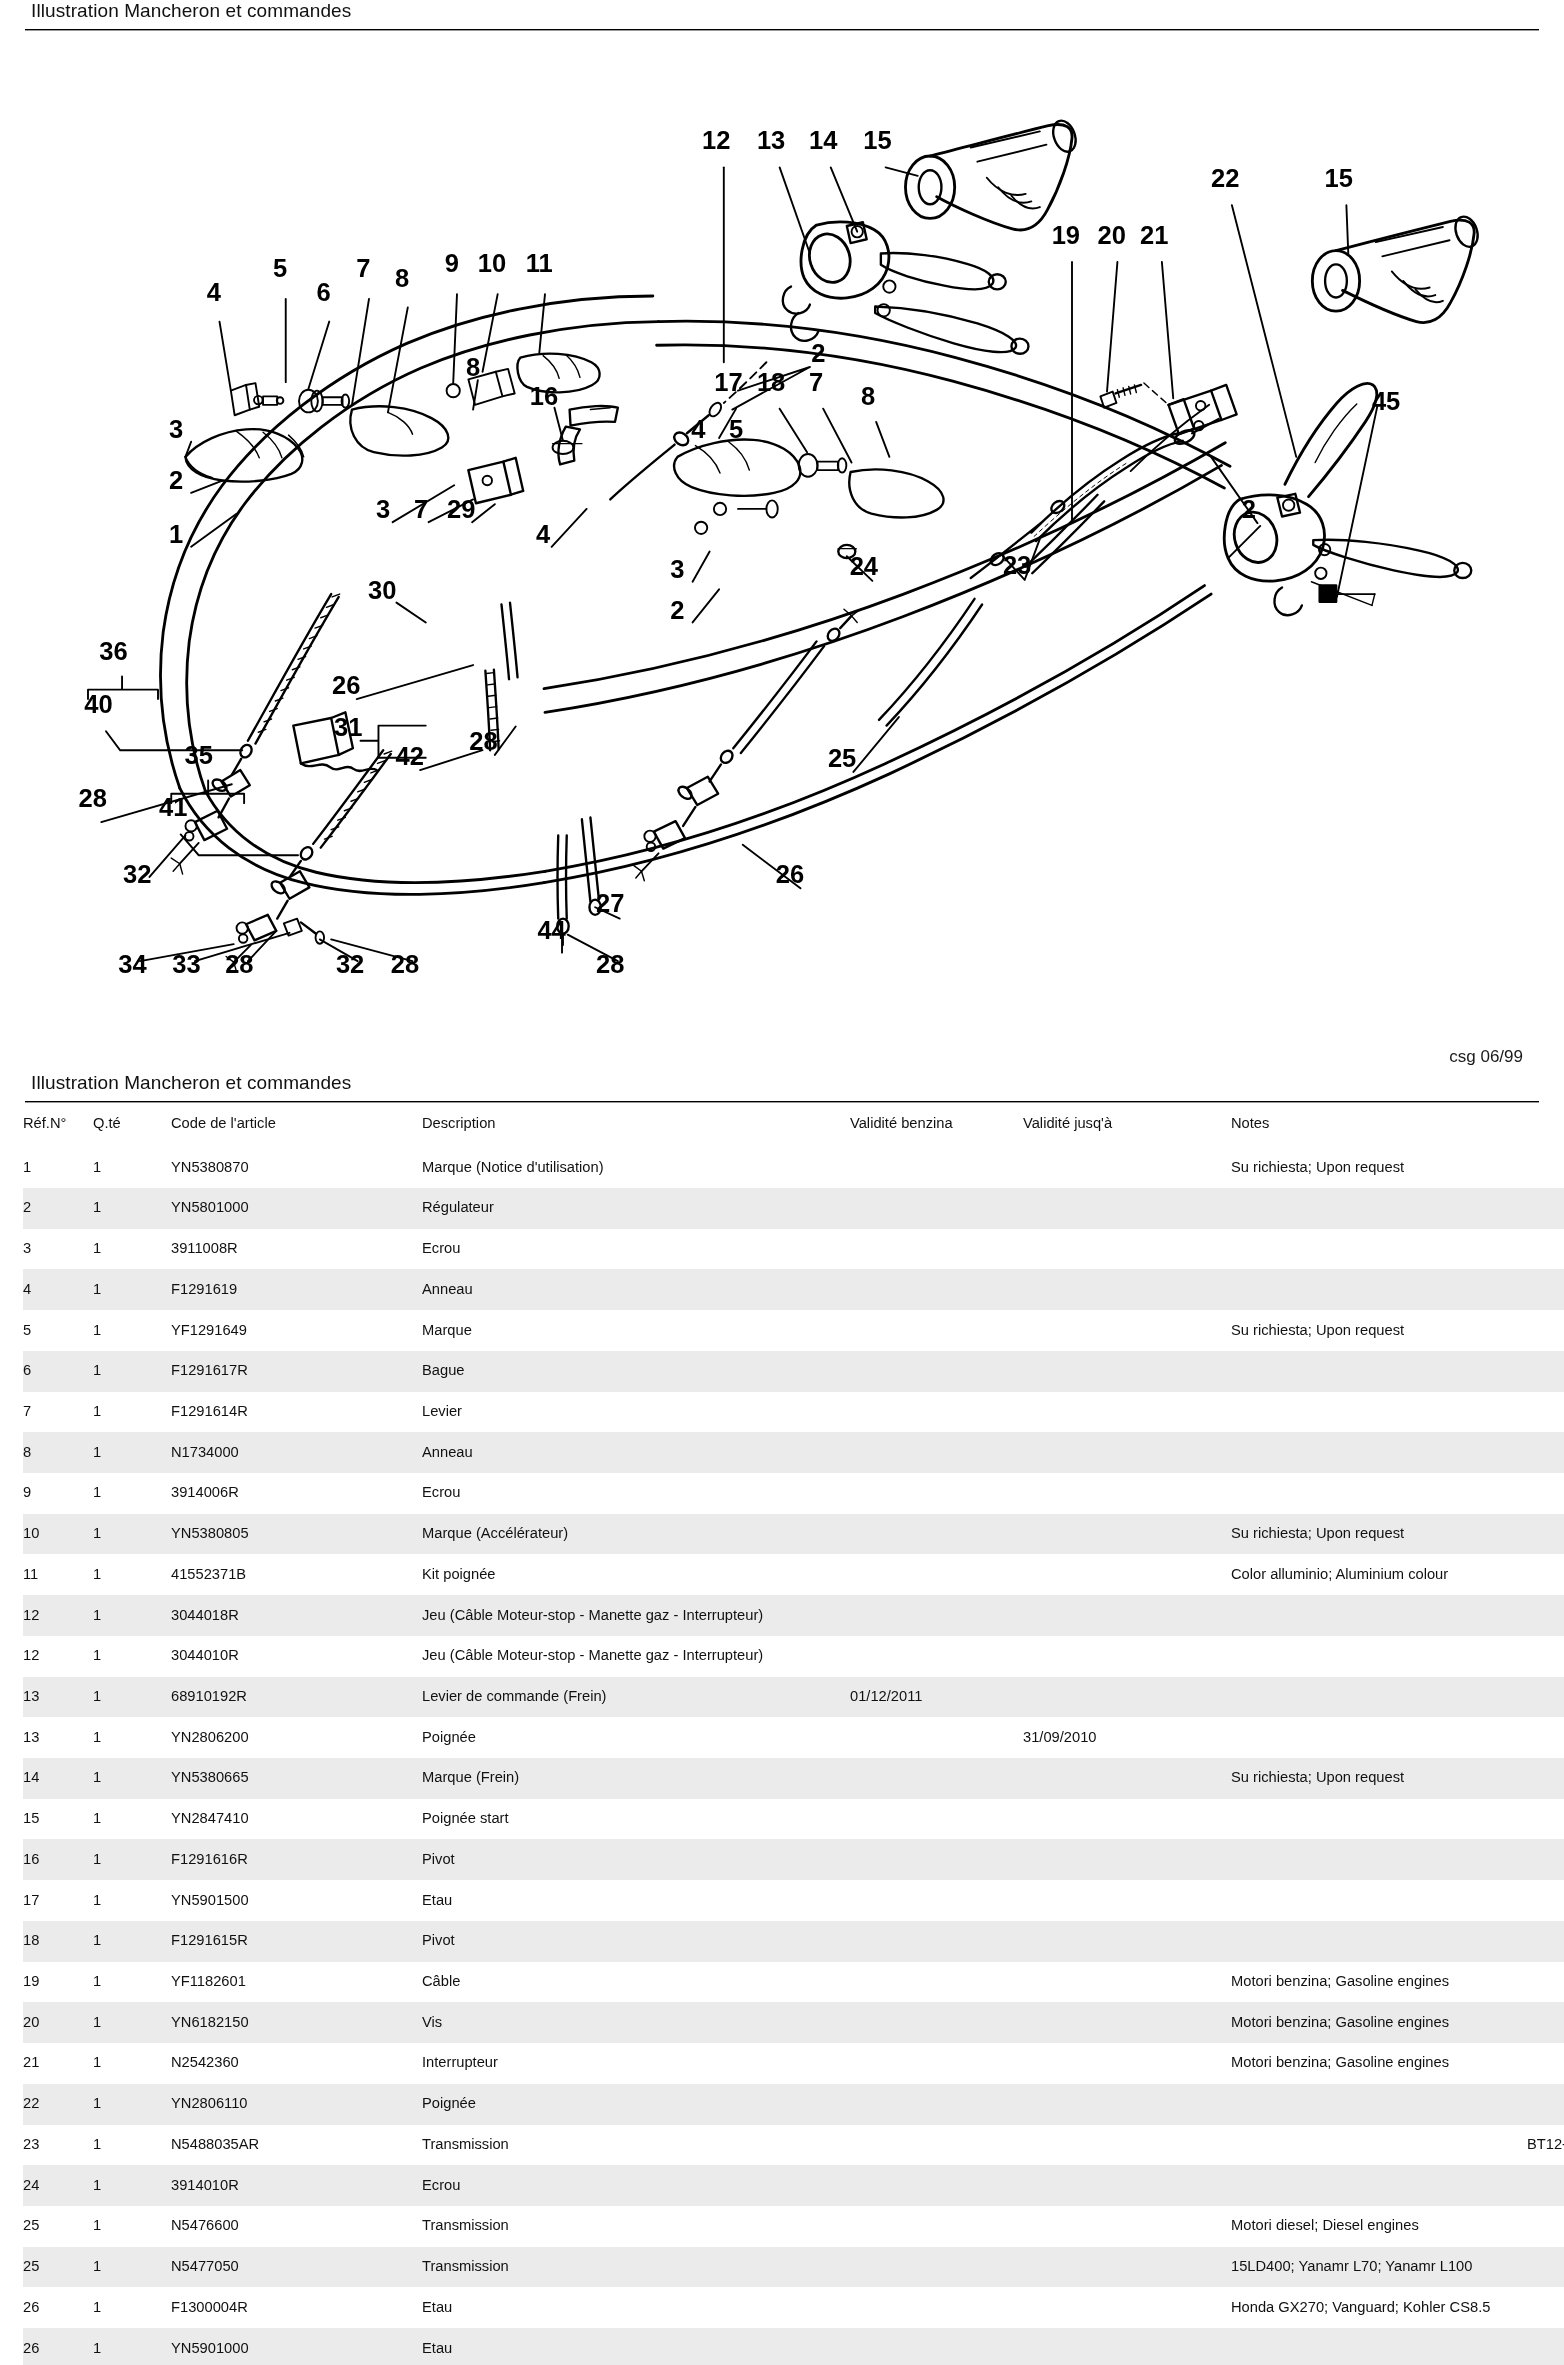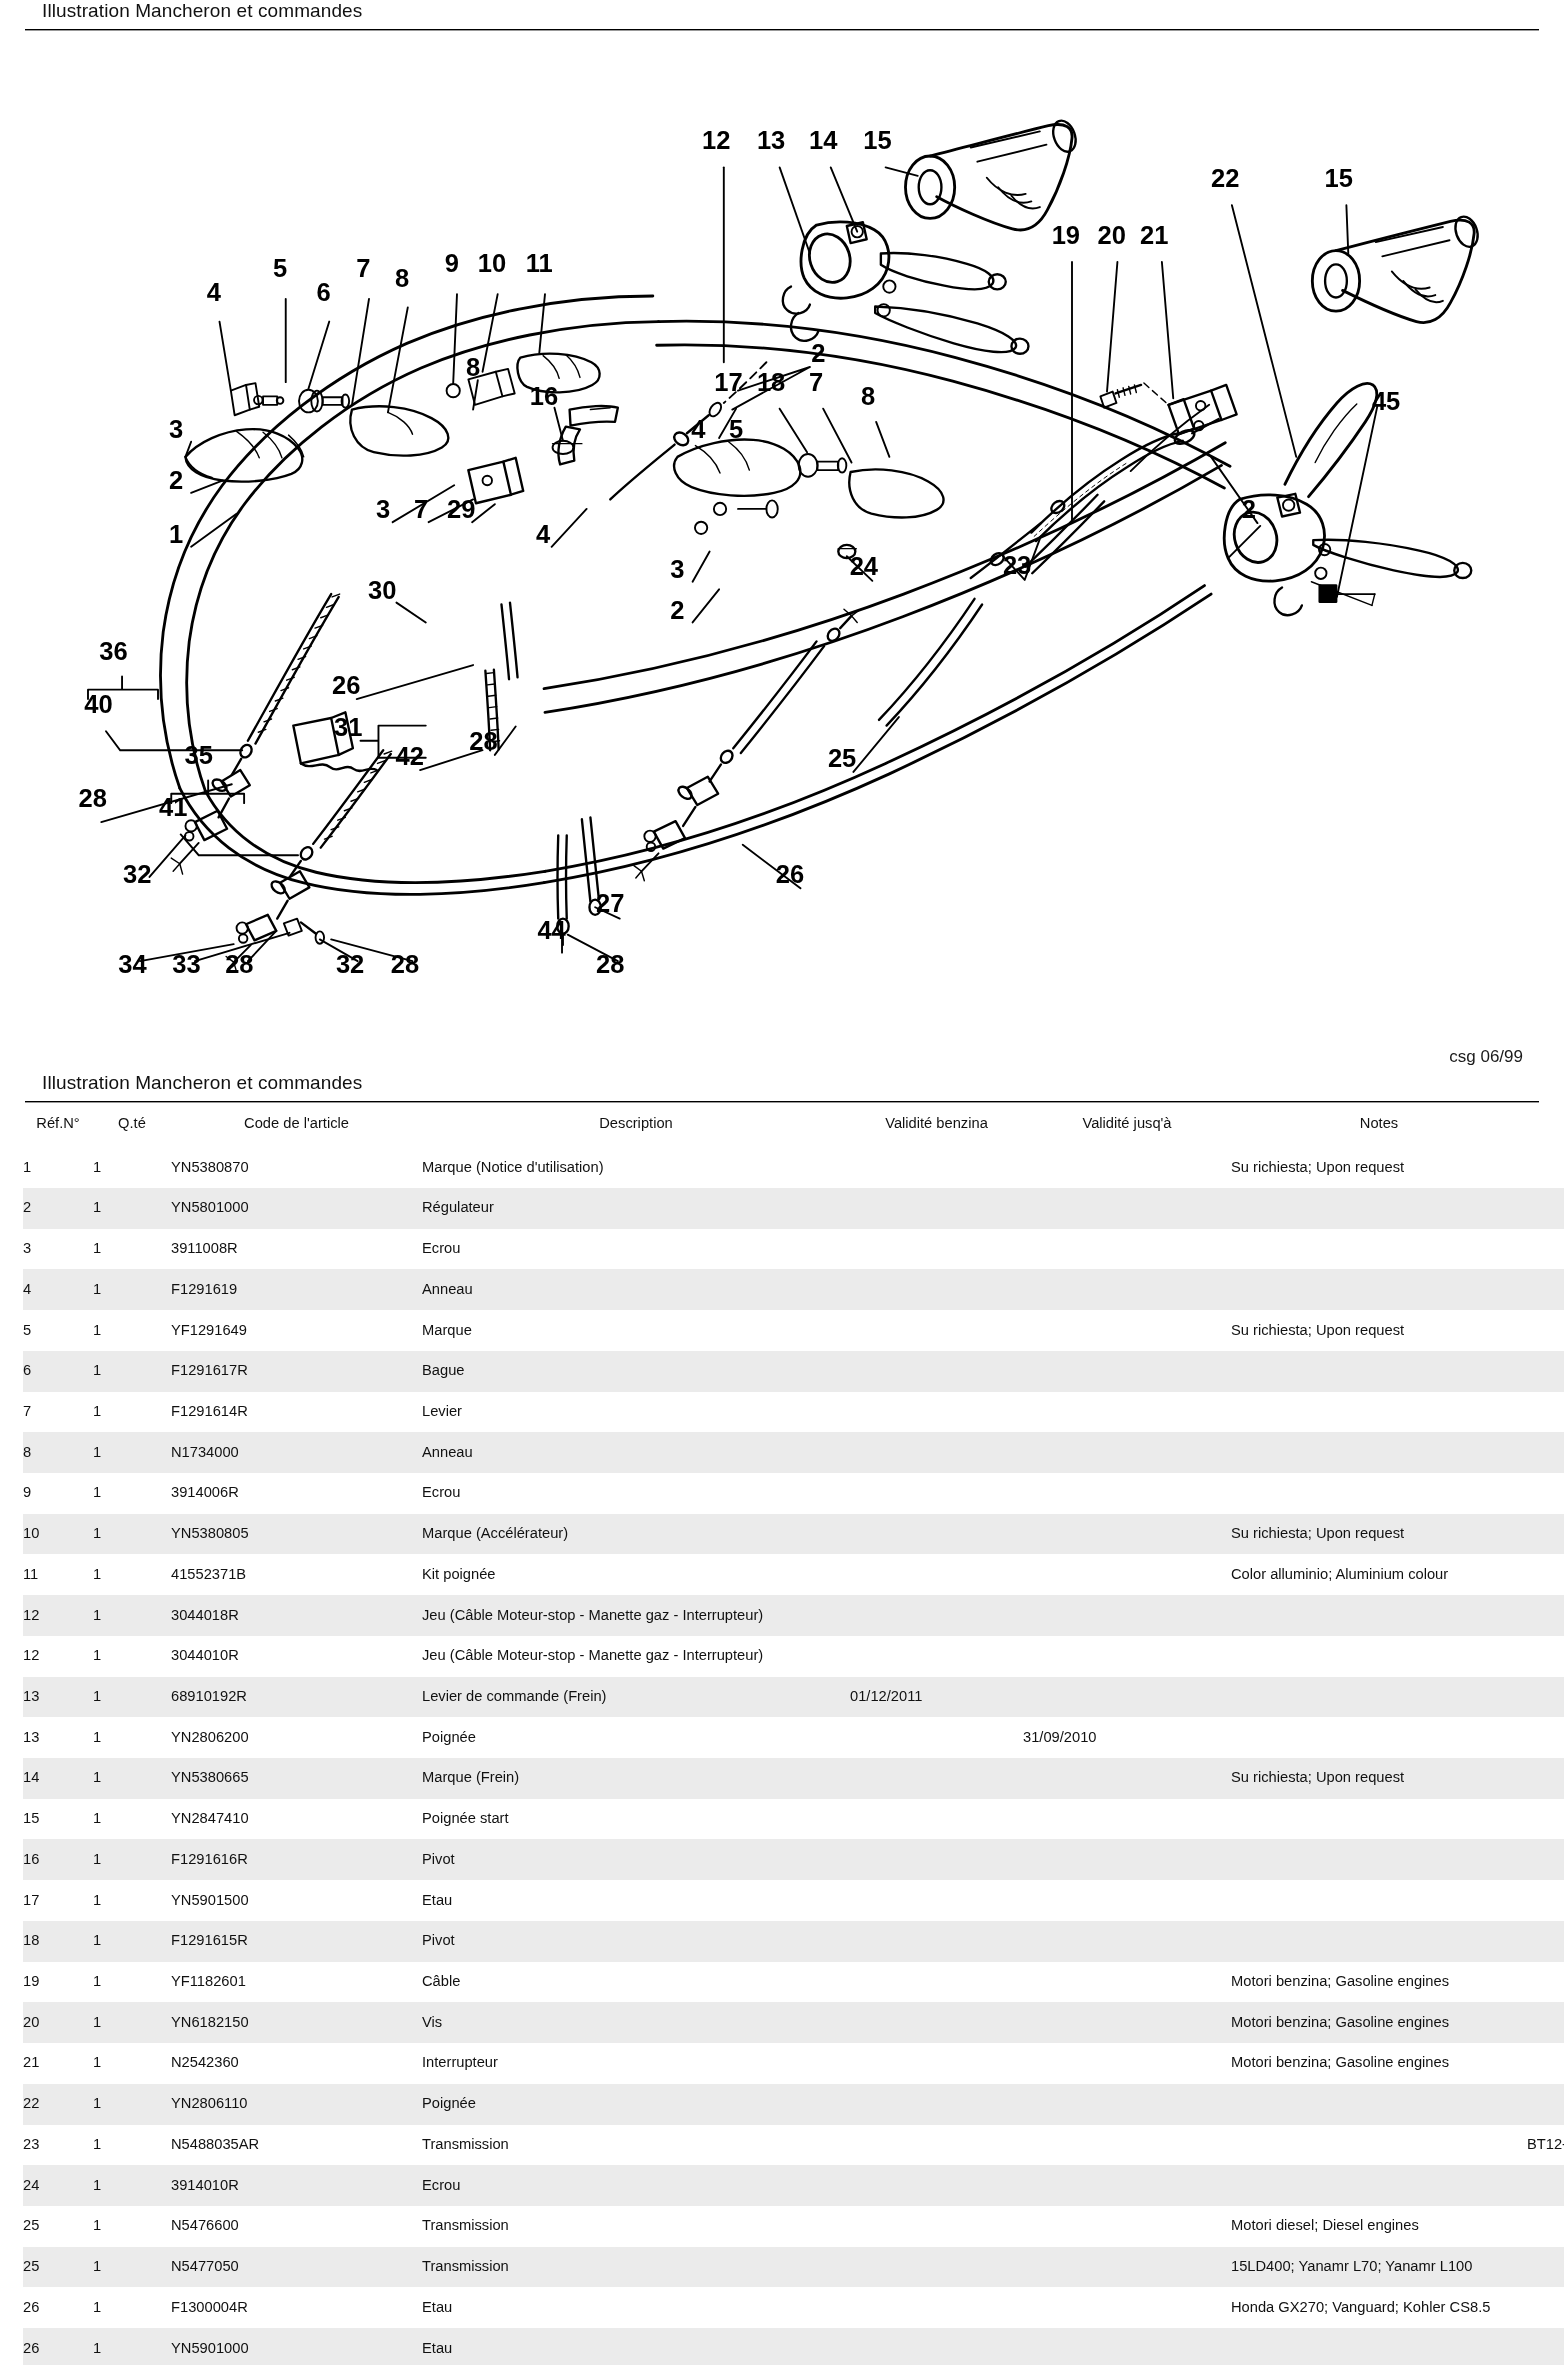--- a/index.html
+++ b/index.html
@@ -14,21 +14,21 @@
   }
 
   
   .section-head { position: relative; }
   .section-title {
     font-size: 19px;
     font-weight: 400;
     letter-spacing: 0.1px;
     color: #111111;
     white-space: nowrap;
-    padding-left: 42px;
+    padding-left: 31px;
   }
   .title-rule {
     margin: 6.6px 24.6px 0 24.6px;
     border-top: 1.9px solid #000000;
     border-bottom: 0.5px solid #999999;
     height: 2.4px;
   }
 
   
   .illus-wrap {
@@ -57,21 +57,21 @@
   .parts-table colgroup .c-ref   { width: 70px; }
   .parts-table colgroup .c-qty   { width: 78px; }
   .parts-table colgroup .c-code  { width: 251px; }
   .parts-table colgroup .c-desc  { width: 428px; }
   .parts-table colgroup .c-from  { width: 173px; }
   .parts-table colgroup .c-to    { width: 208px; }
   .parts-table colgroup .c-notes { width: 296px; }
   .parts-table colgroup .c-bull  { width: 128px; }
 
   .parts-table thead th {
-    text-align: center;
+    text-align: left;
     font-weight: 400;
     font-size: 14.7px;
     color: #111111;
     padding: 12.3px 0 16px 0;
     vertical-align: bottom;
     white-space: nowrap;
   }
   .parts-table thead th.th-bull { text-align: right; padding-right: 21px; }
 
   .parts-table tbody td {

